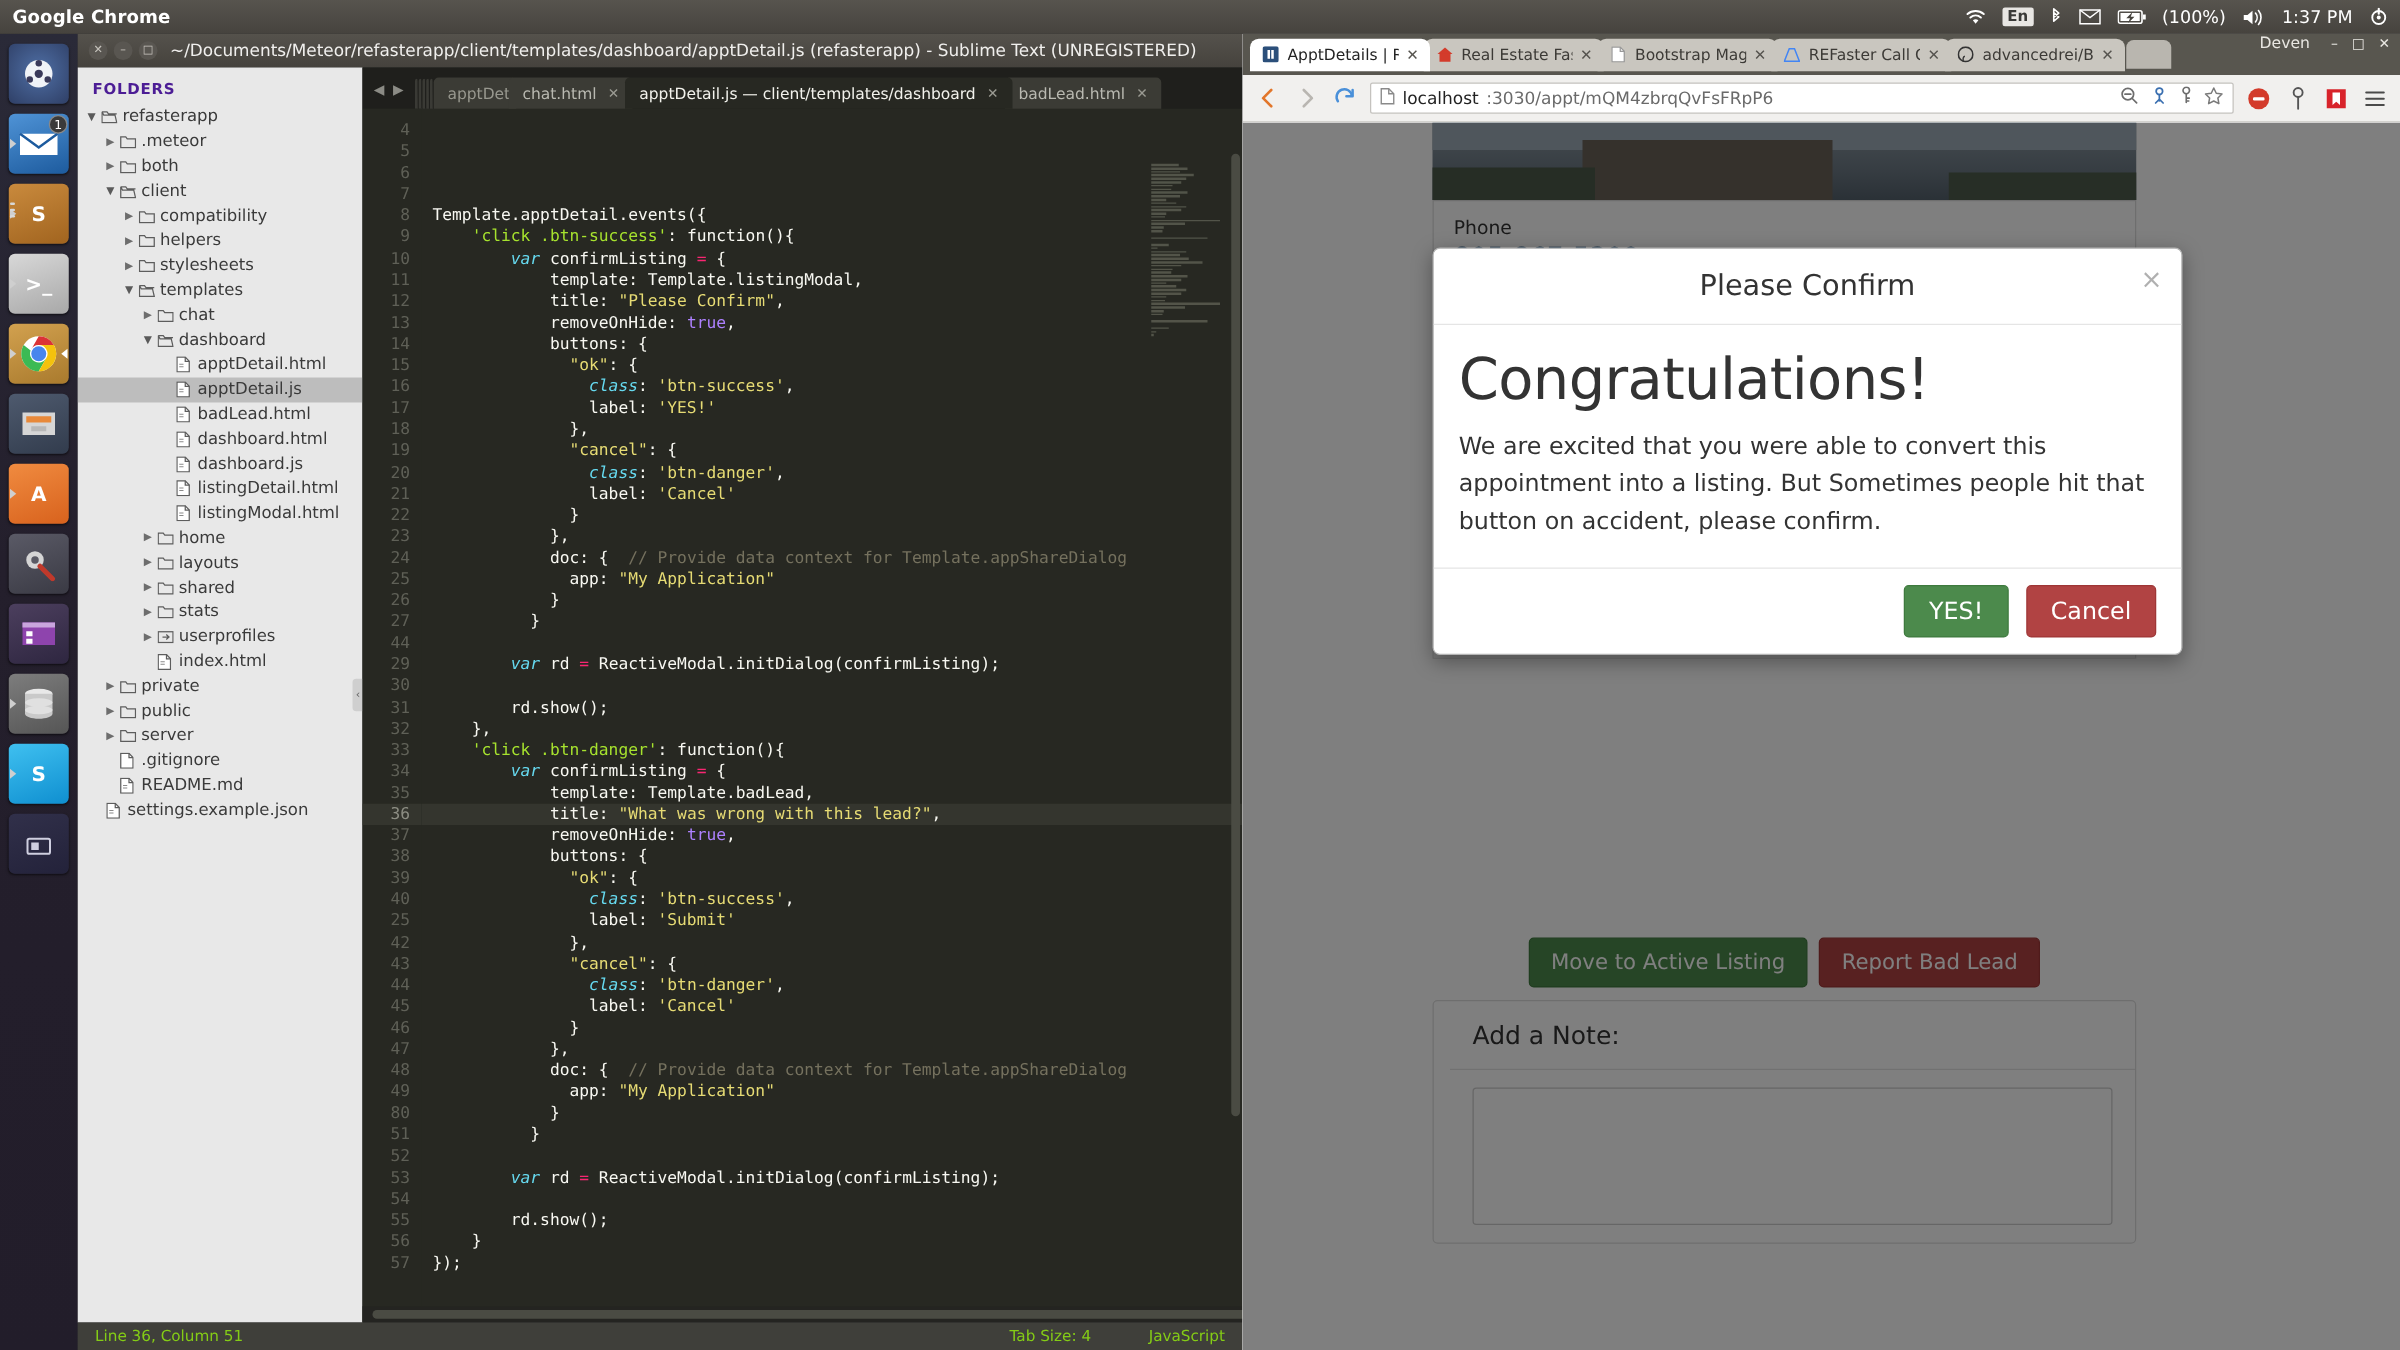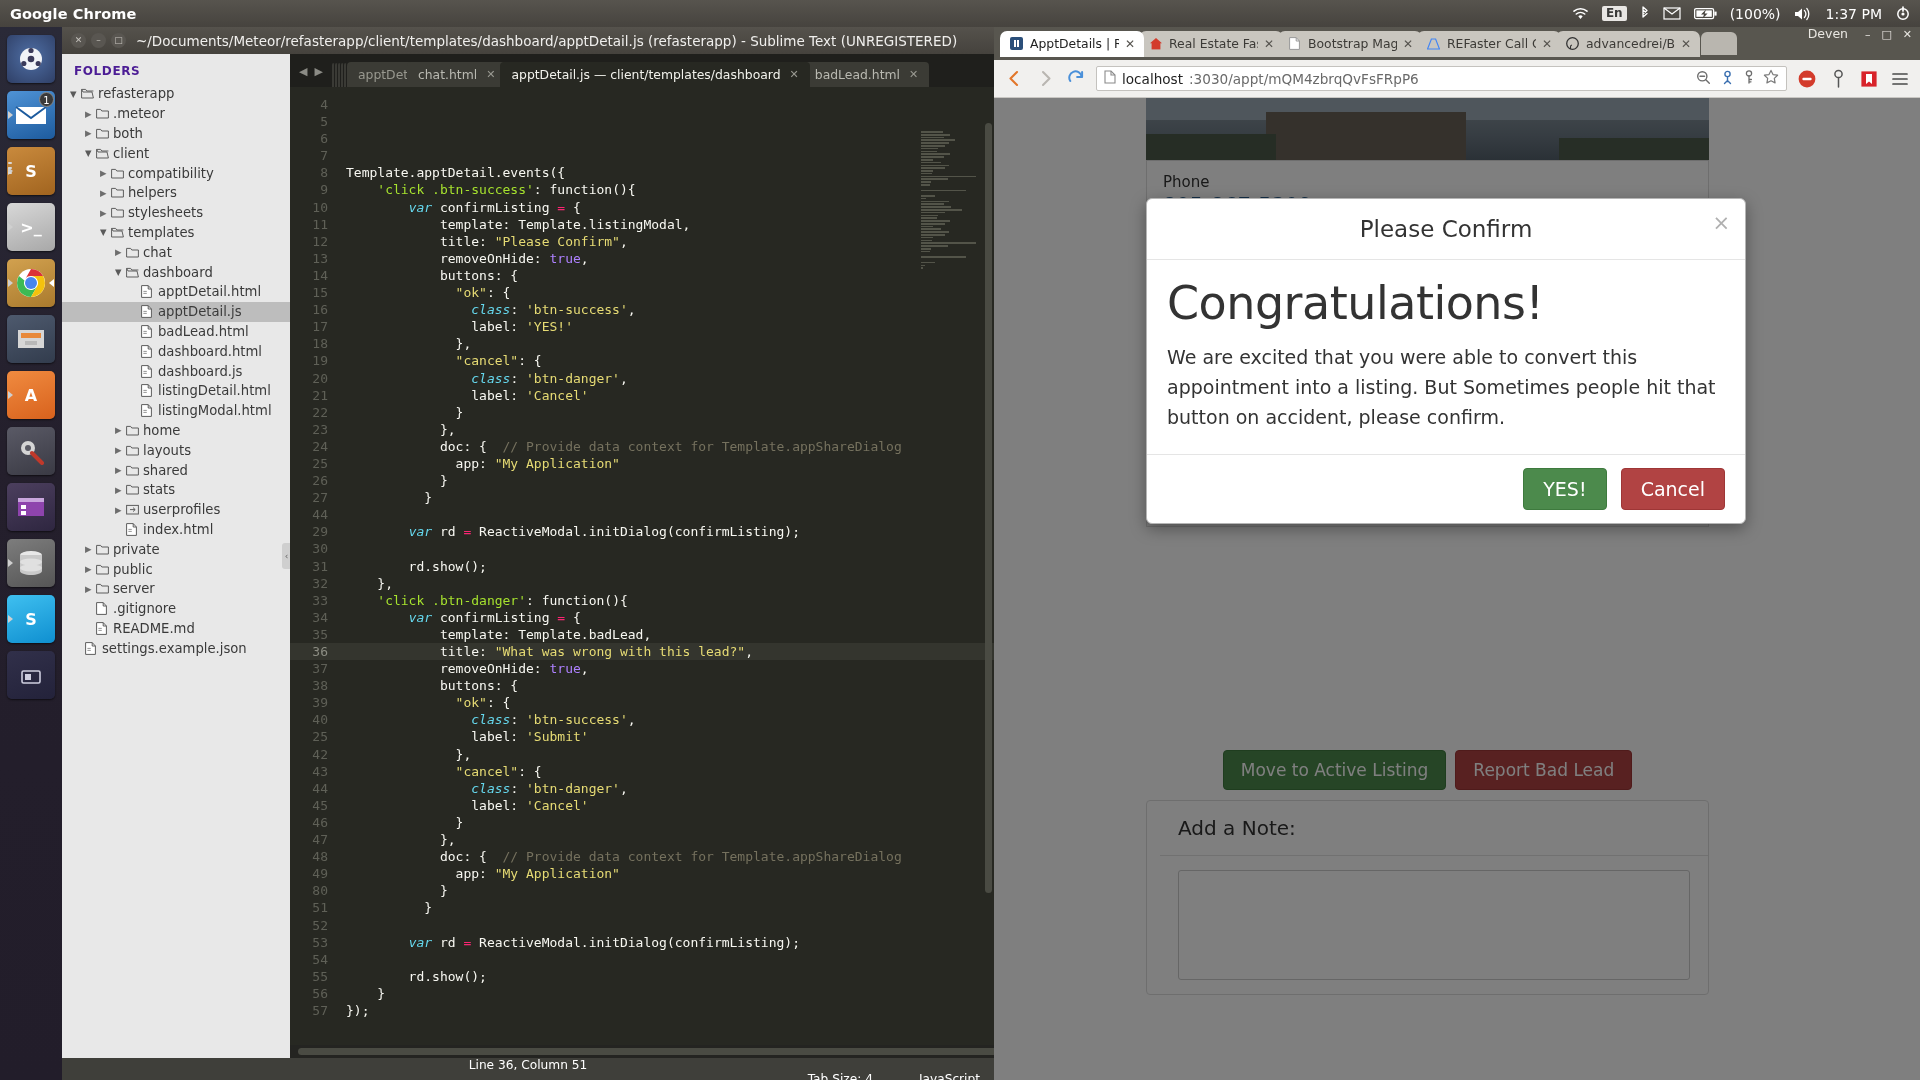--- a/index.html
+++ b/index.html
@@ -151,21 +151,21 @@
   .minimap i{display:block;height:1.6px;margin-bottom:1.2px;background:#6e7062;}
   .vscroll{
     position:absolute;right:2px;top:36px;width:7px;height:770px;background:#4a4b43;border-radius:4px;
   }
   .hscroll-outer{
     position:absolute;left:228px;bottom:22px;right:0;height:13px;background:#242421;
   }
   .hscroll{position:absolute;left:8px;top:3px;width:700px;height:7px;background:#4a4b43;border-radius:4px;}
   .statusbar{
     position:absolute;bottom:0;left:0;width:932px;height:22px;background:#3f3f3a;
-    display:flex;align-items:center;color:#ffffff;font-size:12.2px;padding:0 14px;flex-direction:column;
+    display:flex;align-items:center;color:#84cc16;font-size:12.2px;padding:0 14px;
   }
   .statusbar .right{margin-left:auto;display:flex;gap:46px;}
 
   
   #chrome{
     position:absolute; left:994px; top:27px; width:926px; height:1053px;
     background:#fff; z-index:200; font-family:"DejaVu Sans", sans-serif;
     overflow:hidden;
   }
   .cr-top{

